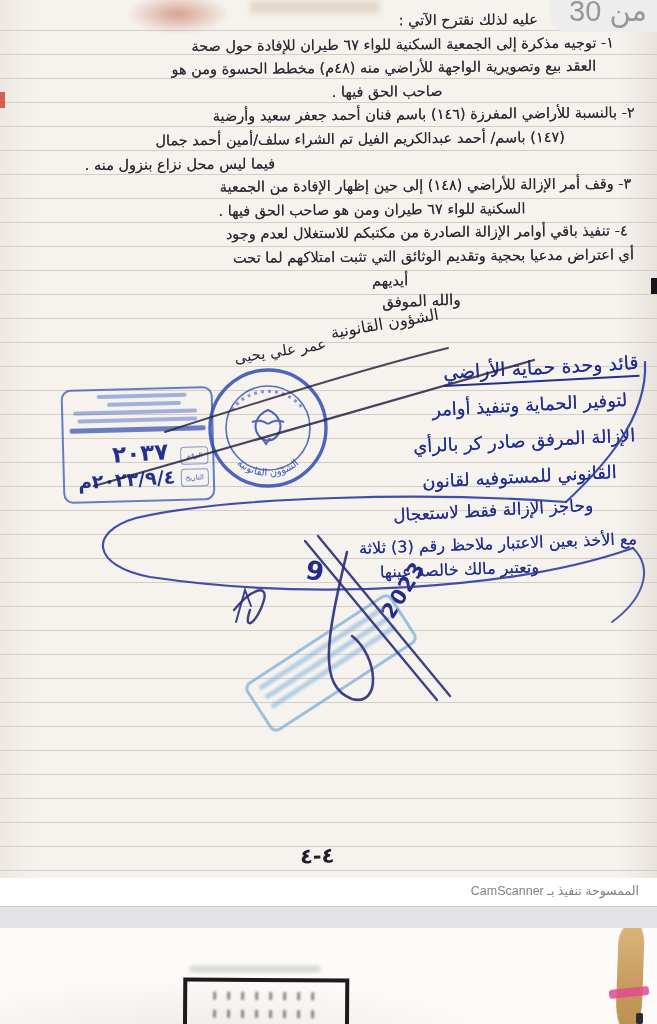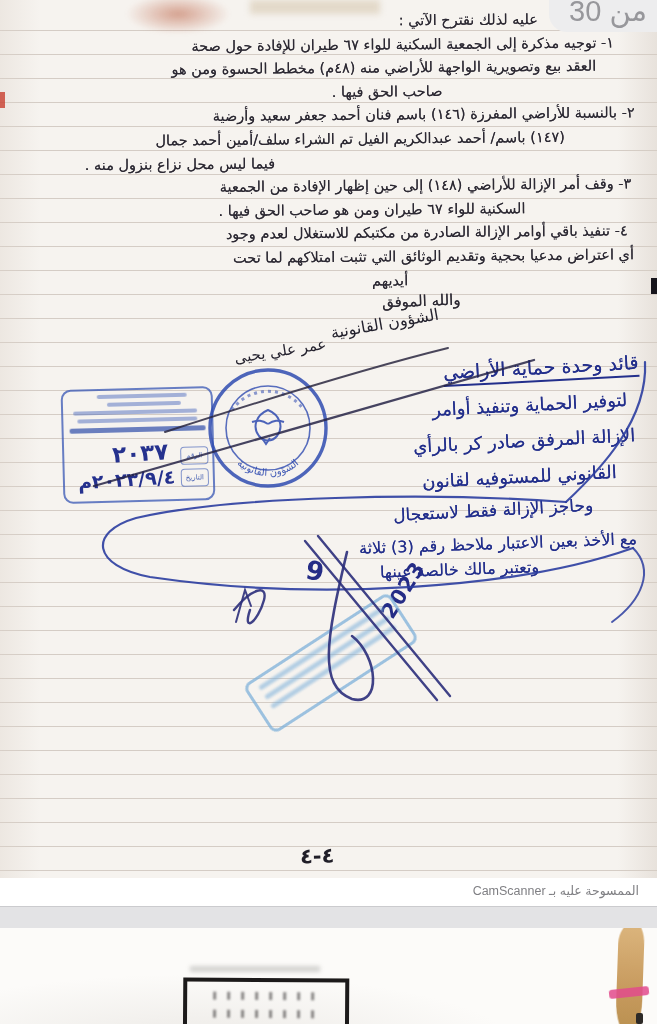--- a/index.html
+++ b/index.html
@@ -270,21 +270,21 @@
         <path d="M 347 552 C 326 640 318 686 352 699 C 382 707 378 656 352 636" stroke="#2b2d7a" stroke-width="2.6" opacity=".9"></path>
         <path d="M 234 610 C 252 588 268 584 264 600 C 258 622 242 634 250 610" stroke="#2b2d7a" stroke-width="2.4" opacity=".9"></path>
         <path d="M 236 622 L 245 590 L 251 606" stroke="#2b2d7a" stroke-width="2" opacity=".9"></path>
       </g>
     </svg>
 
     <div class="page-counter">من 30</div>
   </div>
 
   <div class="footer-strip">
-    <div class="cam-caption">الممسوحة عليه بـ CamScanner</div>
+    <div class="cam-caption">الممسوحة تنفيذ بـ CamScanner</div>
   </div>
 
   <div class="divider"></div>
 
   <div class="page2">
     <div class="smudge"></div>
     <div class="black-stamp">
       <div class="speck"></div>
       <div class="speck"></div>
     </div>

